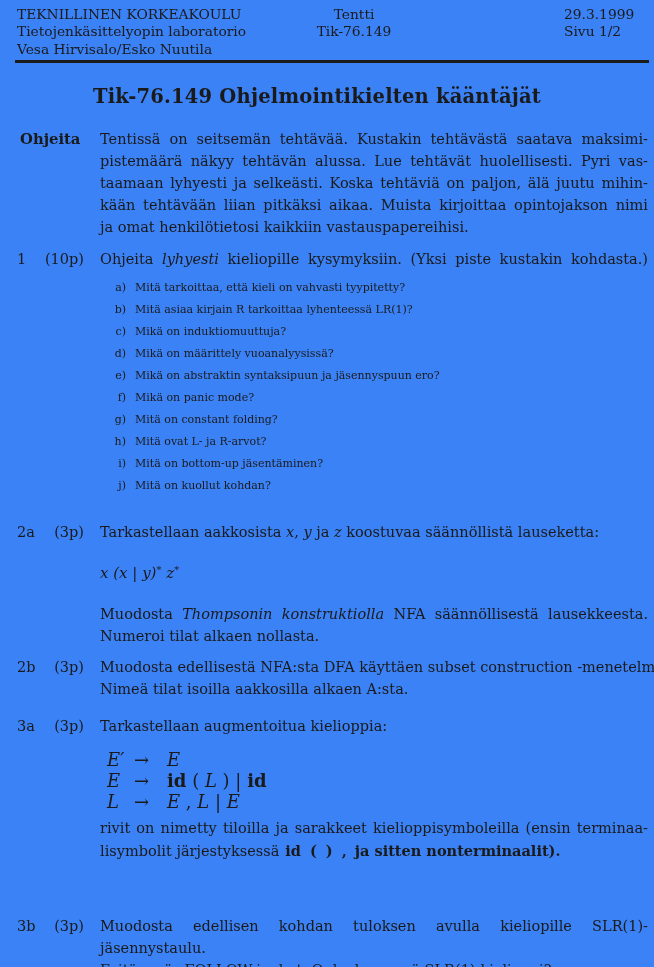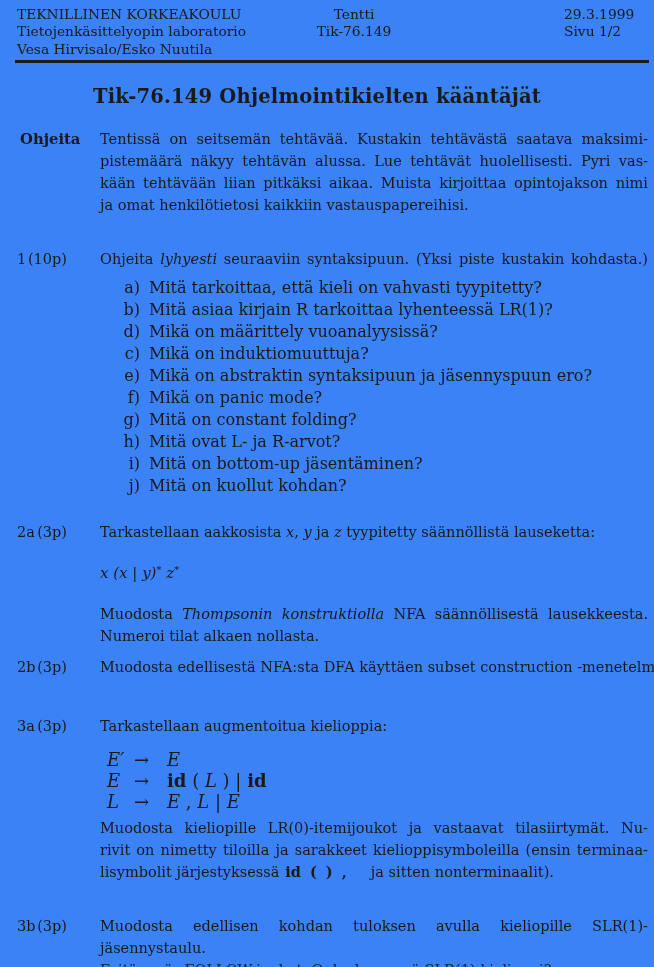--- a/index.html
+++ b/index.html
@@ -18,41 +18,41 @@
   .hdr{position:absolute;top:6px;font-size:13.8px;line-height:17.3px;}
   .hdr-left{left:17px;}
   .hdr-center{left:279px;width:86px;text-align:center;margin-left:32px;}
   .hdr-right{left:564px;}
   .rule{position:absolute;left:15px;top:60px;width:634px;height:3px;background:#1c1c1c;}
   
   .title{position:absolute;left:93px;top:85px;margin:0;font-size:19.5px;font-weight:bold;letter-spacing:0.2px;}
   
   .block{position:absolute;left:0;width:654px;}
   .qnum{position:absolute;left:17px;top:0;font-size:14.5px;line-height:22px;}
-  .qpts{position:absolute;left:2px;width:65px;top:0;font-size:14.5px;line-height:22px;text-align:right;}
+  .qpts{position:absolute;left:19px;width:65px;top:0;font-size:14.5px;line-height:22px;text-align:right;}
   .olabel{position:absolute;left:20px;top:0;font-size:14.8px;line-height:22px;font-weight:bold;}
   .qbody{position:absolute;left:100px;top:0;width:548px;font-size:14.5px;line-height:22px;}
   .line{white-space:nowrap;}
   .wline{white-space:normal;}
   .fill{white-space:normal;text-align:justify;text-align-last:justify;}
   .em{font-style:italic;}
   .b{font-weight:bold;}
   
-  .items{position:absolute;left:114px;top:0;font-size:16px;line-height:22px;}
+  .items{position:absolute;left:100px;top:0;font-size:11px;line-height:22px;}
   .ilabel{display:inline-block;width:26px;text-align:right;margin-right:9px;}
   
   .formula{position:absolute;left:100px;top:0;font-size:15px;font-style:italic;line-height:20px;}
   .formula sup{font-size:10px;font-style:normal;vertical-align:5px;}
   
   .grammar{position:absolute;left:107px;top:0;font-size:18px;line-height:21px;}
   .glhs{display:inline-block;width:27px;font-style:italic;}
   .garr{display:inline-block;width:33px;}
   .tok{margin-left:9px;}
   .tok-first{margin-left:6px;}
-  .post-tok{margin-left:24px;}
+  .post-tok{margin-left:8px;font-weight:bold;}
 </style>
 </head>
 <body>
 
 <div class="page">
 
   <div class="hdr hdr-left">
     <div>TEKNILLINEN KORKEAKOULU</div>
     <div>Tietojenkäsittelyopin laboratorio</div>
     <div>Vesa Hirvisalo/Esko Nuutila</div>
@@ -67,83 +67,84 @@
   </div>
   <div class="rule"></div>
 
   <h1 class="title">Tik-76.149 Ohjelmointikielten kääntäjät</h1>
 
   <div class="block" style="top:128px">
     <div class="olabel">Ohjeita</div>
     <div class="qbody">
       <div class="fill">Tentissä on seitsemän tehtävää. Kustakin tehtävästä saatava maksimi-</div>
       <div class="fill">pistemäärä näkyy tehtävän alussa. Lue tehtävät huolellisesti. Pyri vas-</div>
+      <div class="fill">taamaan lyhyesti ja selkeästi. Koska tehtäviä on paljon, älä juutu mihin-</div>
       <div class="fill">kään tehtävään liian pitkäksi aikaa. Muista kirjoittaa opintojakson nimi</div>
       <div class="wline">ja omat henkilötietosi kaikkiin vastauspapereihisi.</div>
     </div>
   </div>
 
   <div class="block" style="top:248px">
     <div class="qnum">1</div>
     <div class="qpts">(10p)</div>
     <div class="qbody">
-      <div class="fill"><span>Ohjeita </span><span class="em">lyhyesti</span><span> seuraaviin syntaksipuun. (Yksi piste kustakin kohdasta.)</span></div>
+      <div class="fill"><span>Ohjeita </span><span class="em">lyhyesti</span><span> kieliopille kysymyksiin. (Yksi piste kustakin kohdasta.)</span></div>
     </div>
   </div>
   <div class="items" style="position:absolute;top:277px">
     <div class="item"><span class="ilabel">a)</span><span>Mitä tarkoittaa, että kieli on vahvasti tyypitetty?</span></div>
     <div class="item"><span class="ilabel">b)</span><span>Mitä asiaa kirjain R tarkoittaa lyhenteessä LR(1)?</span></div>
+    <div class="item"><span class="ilabel">c)</span><span>Mikä on induktiomuuttuja?</span></div>
     <div class="item"><span class="ilabel">d)</span><span>Mikä on määrittely vuoanalyysissä?</span></div>
-    <div class="item"><span class="ilabel">c)</span><span>Mikä on induktiomuuttuja?</span></div>
     <div class="item"><span class="ilabel">e)</span><span>Mikä on abstraktin syntaksipuun ja jäsennyspuun ero?</span></div>
     <div class="item"><span class="ilabel">f)</span><span>Mikä on panic mode?</span></div>
     <div class="item"><span class="ilabel">g)</span><span>Mitä on constant folding?</span></div>
     <div class="item"><span class="ilabel">h)</span><span>Mitä ovat L- ja R-arvot?</span></div>
     <div class="item"><span class="ilabel">i)</span><span>Mitä on bottom-up jäsentäminen?</span></div>
     <div class="item"><span class="ilabel">j)</span><span>Mitä on kuollut kohdan?</span></div>
   </div>
 
   <div class="block" style="top:521px">
     <div class="qnum">2a</div>
     <div class="qpts">(3p)</div>
     <div class="qbody">
-      <div class="wline"><span>Tarkastellaan aakkosista </span><span class="em">x</span><span>, </span><span class="em">y</span><span> ja </span><span class="em">z</span><span> tyypitetty säännöllistä lauseketta:</span></div>
+      <div class="wline"><span>Tarkastellaan aakkosista </span><span class="em">x</span><span>, </span><span class="em">y</span><span> ja </span><span class="em">z</span><span> koostuvaa säännöllistä lauseketta:</span></div>
     </div>
   </div>
   <div class="formula" style="top:560px"><span>x (x | y)</span><sup>*</sup><span> z</span><sup>*</sup></div>
   <div class="block" style="top:603px">
     <div class="qbody">
       <div class="fill"><span>Muodosta </span><span class="em">Thompsonin konstruktiolla</span><span> NFA säännöllisestä lausekkeesta.</span></div>
       <div class="wline">Numeroi tilat alkaen nollasta.</div>
     </div>
   </div>
 
   <div class="block" style="top:656px">
     <div class="qnum">2b</div>
     <div class="qpts">(3p)</div>
     <div class="qbody">
       <div class="line">Muodosta edellisestä NFA:sta DFA käyttäen subset construction -menetelmää.</div>
+      <div class="wline">Nimeä tilat isoilla aakkosilla alkaen A:sta.</div>
     </div>
   </div>
 
   <div class="block" style="top:715px">
     <div class="qnum">3a</div>
     <div class="qpts">(3p)</div>
     <div class="qbody">
       <div class="wline">Tarkastellaan augmentoitua kielioppia:</div>
     </div>
   </div>
   <div class="grammar" style="top:749px">
     <div><span class="glhs">E′</span><span class="garr">→</span><span class="em">E</span></div>
     <div><span class="glhs">E</span><span class="garr">→</span><span class="b">id</span><span> ( </span><span class="em">L</span><span> ) | </span><span class="b">id</span></div>
     <div><span class="glhs">L</span><span class="garr">→</span><span class="em">E</span><span> , </span><span class="em">L</span><span> | </span><span class="em">E</span></div>
   </div>
   <div class="block" style="top:818px">
     <div class="qbody" style="line-height:21.5px">
-      <div class="fill">Muodosta kieliopille LR(0)-itemijoukot ja vastaavat tilasiirtymät. Nu-</div>
       <div class="fill">rivit on nimetty tiloilla ja sarakkeet kielioppisymboleilla (ensin terminaa-</div>
       <div class="wline"><span>lisymbolit järjestyksessä</span><span class="b tok-first tok">id</span><span class="b tok">(</span><span class="b tok">)</span><span class="b tok">,</span><span class="post-tok">ja sitten nonterminaalit).</span></div>
     </div>
   </div>
 
   <div class="block" style="top:915px">
     <div class="qnum">3b</div>
     <div class="qpts">(3p)</div>
     <div class="qbody">
       <div class="fill">Muodosta edellisen kohdan tuloksen avulla kieliopille SLR(1)-jäsennystaulu.</div>

